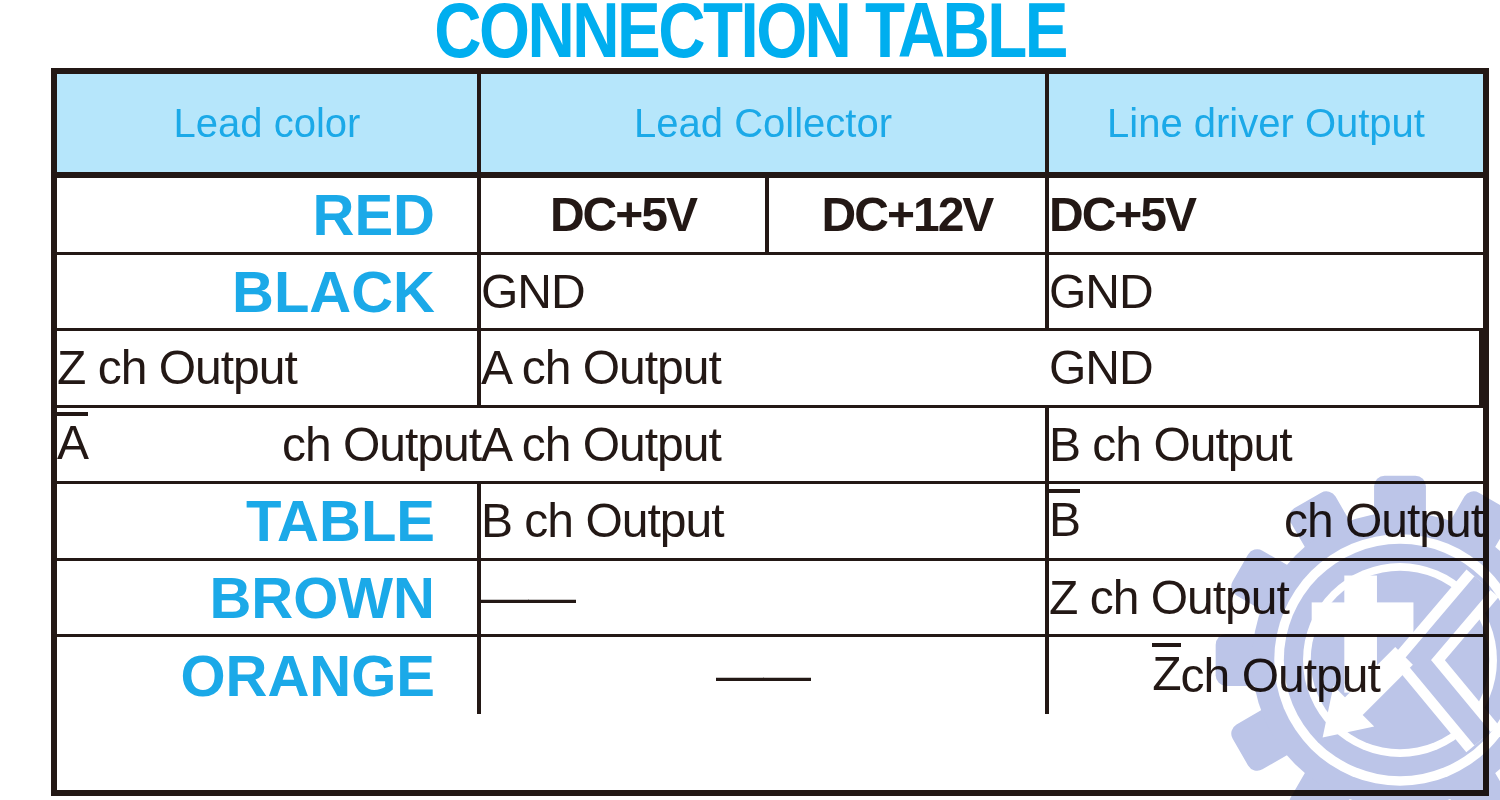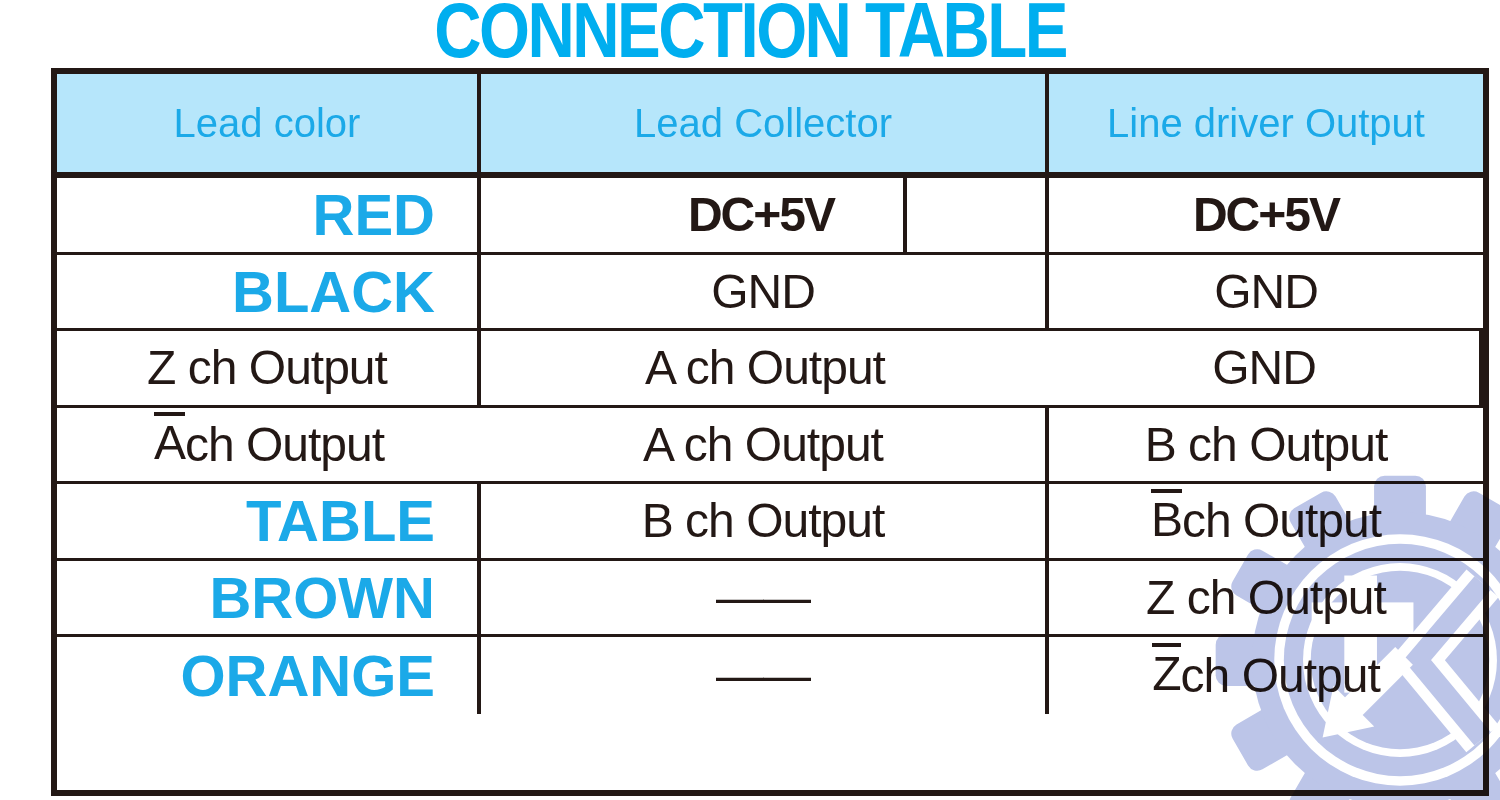--- a/index.html
+++ b/index.html
@@ -53,21 +53,21 @@
     background: #b6e6fb;
     color: #1ba9e8;
     font-size: 40px;
     letter-spacing: 0;
     border-bottom: 6px solid #231815;
     line-height: 1.15;
     text-align: center;
     flex-direction: column;
   }
   .rb { border-right: 4px solid #231815; }
-  .bb { border-bottom: 3px solid #231815; }
+  .bb { border-bottom: 3px solid #231815; justify-content: space-between; }
   .lead {
     justify-content: flex-end;
     padding-right: 42px;
     color: #1ba9e8;
     font-weight: 700;
     font-size: 58px;
     letter-spacing: 0;
   }
   .dc { font-weight: 700; letter-spacing: -2px; }
   .split { padding: 0; align-items: stretch; }
@@ -112,20 +112,21 @@
     <div class="cell hcell rb">
       <span>Lead Collector</span>
     </div>
     <div class="cell hcell">
       <span>Line driver Output</span>
     </div>
 
     <div class="cell lead rb bb">RED</div>
     <div class="cell split rb bb">
       <div class="half first dc">DC+5V</div>
+      <div class="half second dc">DC+12V</div>
     </div>
     <div class="cell dc bb">
       <span>DC+5V</span>
     </div>
 
     <div class="cell lead rb bb">BLACK</div>
     <div class="cell rb bb">GND</div>
     <div class="cell bb">
       <span>GND</span>
     </div>

